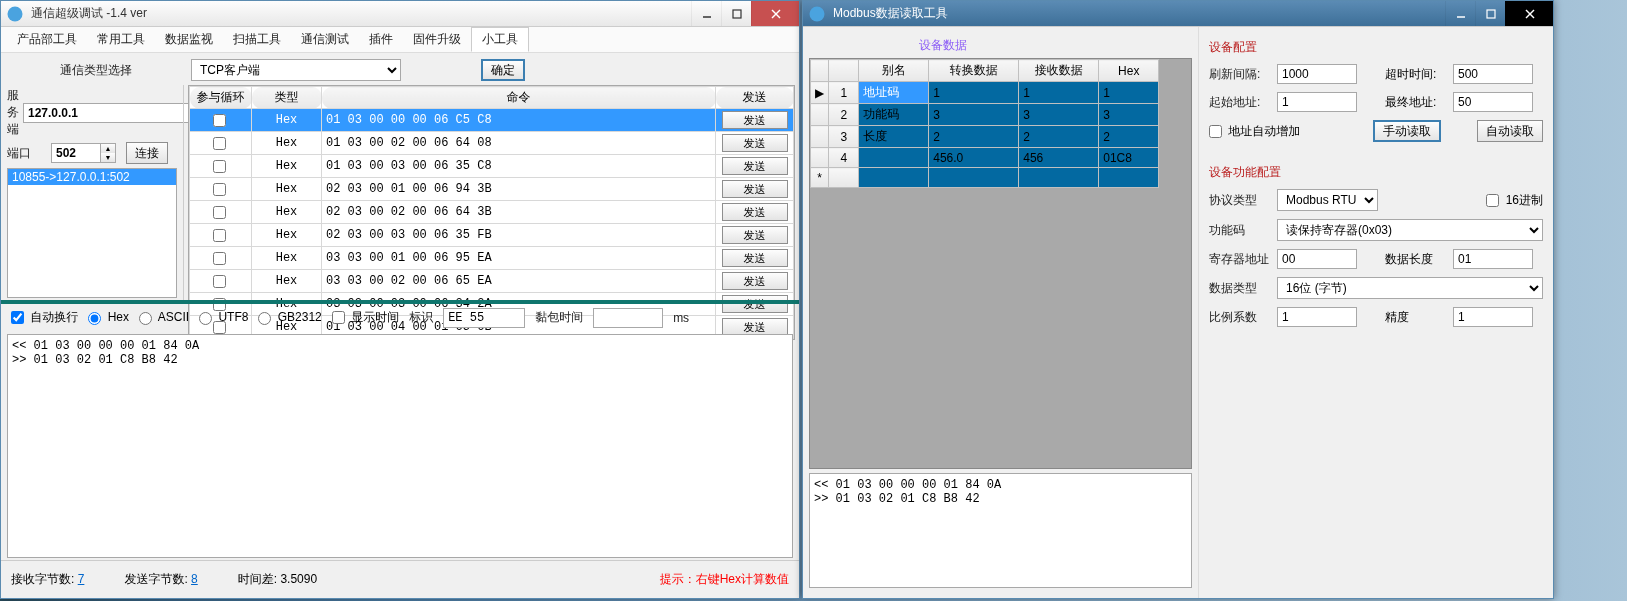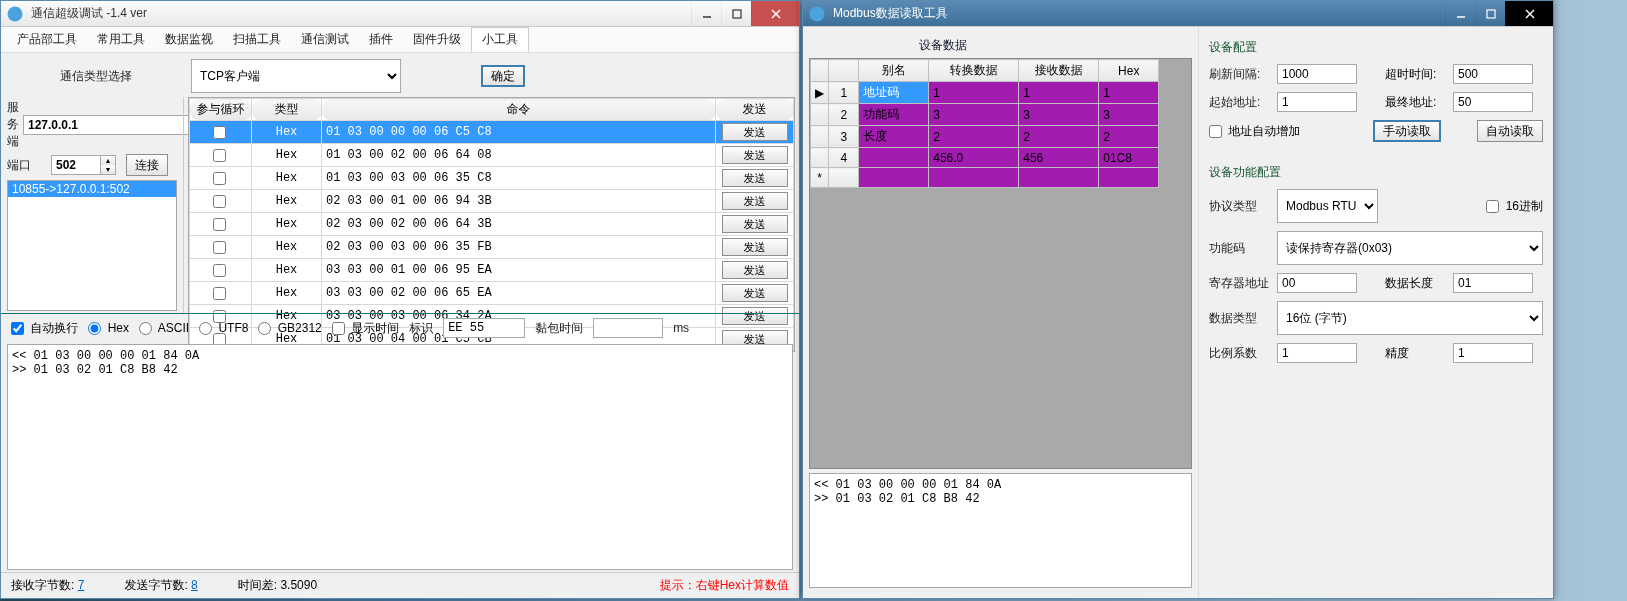--- a/index.html
+++ b/index.html
@@ -10,65 +10,65 @@
 .titlebar .title { flex: 1; color: #333; padding-left: 2px; }
 .winbtns { display: flex; height: 100%; }
 .winbtn { width: 30px; display: flex; align-items: center; justify-content: center; border-left: 1px solid rgba(0,0,0,0.05); }
 .winbtn.close { background: #c75050; color: #fff; width: 48px; }
 .winbtn svg { width: 10px; height: 10px; }
 .menubar { height: 26px; background: #fafafa; display: flex; align-items: stretch; border-bottom: 1px solid #ddd; padding: 0 6px; }
 .menuitem { padding: 0 10px; display: flex; align-items: center; color: #222; }
 .menuitem.active { background: #fff; border: 1px solid #ccc; border-bottom: 1px solid #fff; }
 .label { color: #222; }
 select, input[type=text] { border: 1px solid #a8a8a8; background: #fff; height: 20px; padding: 0 4px; }
-select { height: 34px; }
+select { height: 22px; }
 .btn { background: linear-gradient(#fdfdfd, #e4e4e4); border: 1px solid #8e8e8e; height: 22px; padding: 0 8px; display: inline-flex; align-items: center; justify-content: center; cursor: pointer; }
 .btn.primary { border: 2px solid #3c7fb1; }
 .left-body { display: flex; flex: 1; min-height: 0; }
 .left-side { width: 182px; display: flex; flex-direction: column; }
 .left-side .row { display: flex; align-items: center; gap: 4px; padding: 2px 6px; }
 .left-side input[type=text] { flex: 1; font-weight: bold; }
 .conn-list { flex: 1; background: #fff; border: 1px solid #a8a8a8; margin: 2px 6px; overflow: auto; }
 .conn-item { background: #3399ff; color: #fff; padding: 1px 4px; }
 .cmd-panel { flex: 1; display: flex; flex-direction: column; border-left: 1px solid #ccc; }
 .cmd-top { display: flex; align-items: center; padding: 6px 10px 4px; gap: 10px; }
 .cmd-table-wrap { border: 1px solid #a8a8a8; margin: 0 4px; background: #fff; }
 .cmd-table { width: 100%; border-collapse: collapse; }
 .cmd-table th, .cmd-table td { border: 1px solid #d8d8d8; padding: 2px 4px; height: 22px; text-align: left; }
 .cmd-table th { background: linear-gradient(#f7f7f7, #e8e8e8); font-weight: normal; text-align: center; border-radius: 10px; }
 .cmd-table td.center { text-align: center; }
 .cmd-table tr.selected td { background: #3399ff; color: #fff; }
 .cmd-table .sendbtn { width: 70px; text-align: center; }
 .cmd-table .sendbtn .btn { width: 66px; height: 18px; font-size: 11px; }
 .send-options { display: flex; align-items: center; gap: 10px; padding: 6px 8px; }
-.encoding-row { display: flex; align-items: center; gap: 10px; padding: 4px 10px; border-top: 1px solid #0f766e; }
+.encoding-row { display: flex; align-items: center; gap: 10px; padding: 4px 10px; border-top: 4px solid #0f766e; }
 .log-area { flex: 1; background: #fff; border: 1px solid #a8a8a8; margin: 2px 6px; padding: 4px; font-family: Consolas, monospace; white-space: pre; overflow: auto; position: relative; }
-.statusbar { height: 26px; border-top: 1px solid #ccc; display: flex; align-items: center; padding: 4px 10px; gap: 40px; background: #f0f0f0; }
+.statusbar { height: 38px; border-top: 1px solid #ccc; display: flex; align-items: center; padding: 4px 10px; gap: 40px; background: #f0f0f0; }
 .statusbar a { color: #0066cc; text-decoration: underline; }
 .statusbar .tip { color: red; margin-left: auto; }
 
 
 .right-body { display: flex; flex: 1; min-height: 0; }
 .device-data { flex: 1; display: flex; flex-direction: column; padding: 6px; }
-.section-title { padding: 4px 0 4px 110px; color: #0f172a; }
+.section-title { padding: 4px 0 4px 110px; color: #8b5cf6; }
 .data-table-wrap { border: 1px solid #888; background: #a9a9a9; flex: 0 0 auto; }
-.data-table { border-collapse: collapse; background: #a21caf; }
+.data-table { border-collapse: collapse; background: #0369a1; }
 .data-table th, .data-table td { border: 1px solid #c0c0c0; padding: 2px 4px; height: 20px; font-weight: normal; }
 .data-table th { background: linear-gradient(#f7f7f7,#e8e8e8); text-align: center; }
 .data-table td.rowhead { background: linear-gradient(#f7f7f7,#e8e8e8); text-align: center; width: 24px; }
 .data-table td.sel { background: #3399ff; color: #fff; }
 .data-table .arrow-cell { width: 18px; text-align: center; background: linear-gradient(#f7f7f7,#e8e8e8); }
 .gray-fill { background: #a9a9a9; height: 280px; }
 .right-log { background: #fff; border: 1px solid #a8a8a8; margin: 4px 0; padding: 4px; font-family: Consolas, monospace; white-space: pre; flex: 1; }
 .device-config { width: 355px; padding: 6px 10px; border-left: 1px solid #ddd; display: flex; flex-direction: column; gap: 8px; }
 .config-row { display: flex; align-items: center; gap: 8px; }
 .config-row .label { width: 60px; }
 .config-row input[type=text], .config-row select { flex: 0 0 80px; width: 80px; }
 .config-row .label2 { width: 60px; margin-left: 20px; }
-.group-title { color: #14532d; margin-top: 6px; }
+.group-title { color: #b91c1c; margin-top: 6px; }
 input[type=checkbox], input[type=radio] { vertical-align: middle; margin-right: 3px; }
 .spinner { display: inline-flex; align-items: flex-end; }
 .spinner input { width: 50px; }
 .spinner .spinbtns { display: flex; flex-direction: column; border: 1px solid #a8a8a8; border-left: none; }
 .spinner .spinbtns div { width: 14px; height: 9px; font-size: 7px; display: flex; align-items: center; justify-content: center; background: linear-gradient(#fdfdfd,#e4e4e4); }
 .mono { font-family: Consolas, "Courier New", monospace; }
 </style>
 </head>
 <body>
 

